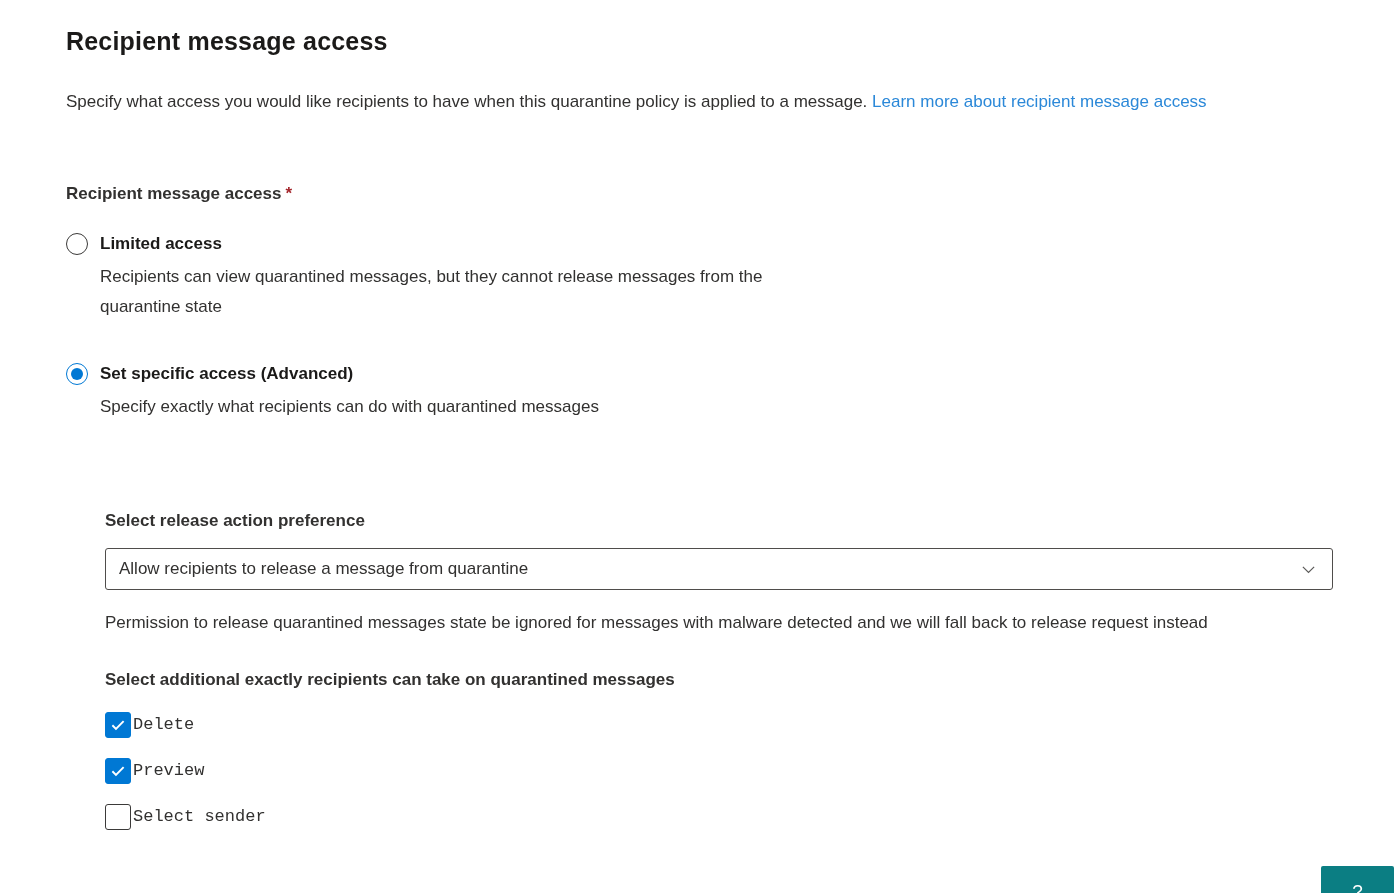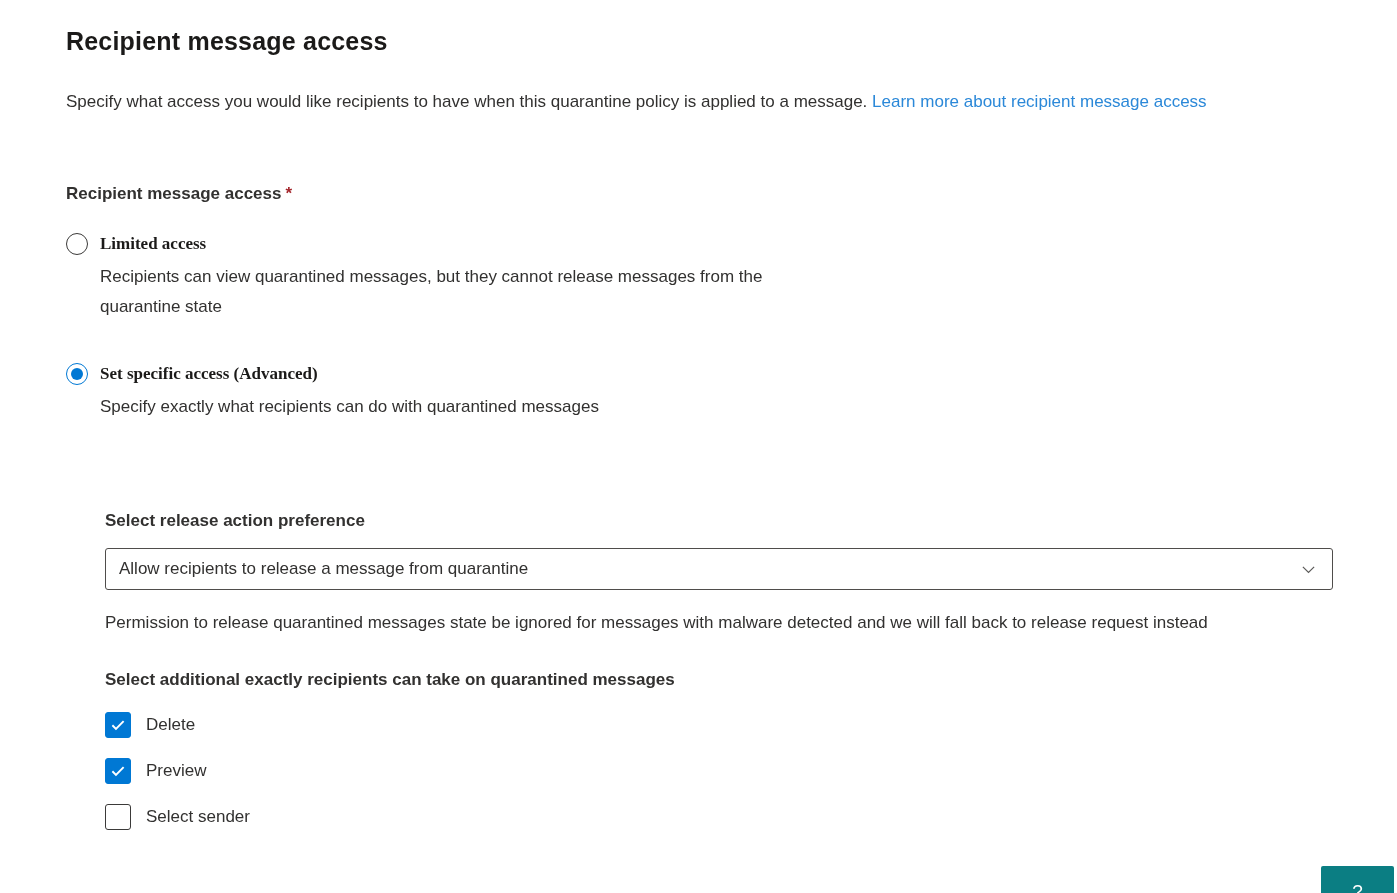--- a/index.html
+++ b/index.html
@@ -69,21 +69,20 @@
     width:12px;height:12px;border-radius:50%;
     background:var(--accent);
   }
   .radio.on{border-color:var(--accent);}
   .radio.on .dot{display:block;}
   .option-text .option-label{
     font-size:17px;
     line-height:24px;
     font-weight:700;
     color:var(--title);
-    font-family:Liberation Serif, serif;
   }
   .option-text .option-desc{
     margin-top:6px;
     font-size:17px;
     line-height:30px;
     max-width:720px;
   }
   
   .indent{margin:86px 0 0 39px;}
   .select-label{
@@ -134,23 +133,24 @@
     width:26px;height:26px;
     border:1.5px solid #3b3a39;
     border-radius:3px;
     background:#fff;
     display:flex;align-items:center;justify-content:center;
   }
   .checkbox svg{display:none;}
   .checkbox.on{background:var(--accent);border-color:var(--accent);}
   .checkbox.on svg{display:block;}
   .check-label{
-    margin-left:15px;
+    margin-left:2px;
     font-size:17px;
     line-height:26px;
+    font-family:Liberation Mono, monospace;
   }
   
   .help-button{
     position:absolute;
     top:866px;
     right:3px;
     width:73px;
     height:40px;
     background:var(--teal);
     border:none;

